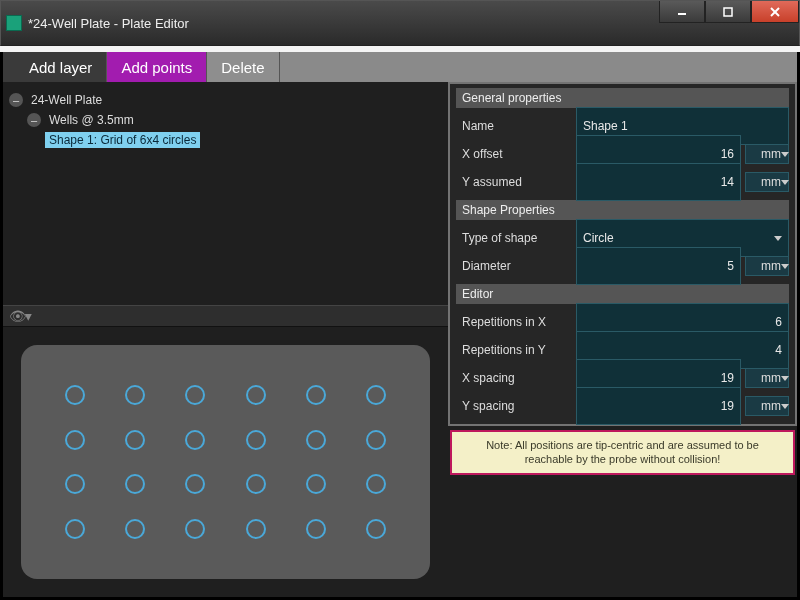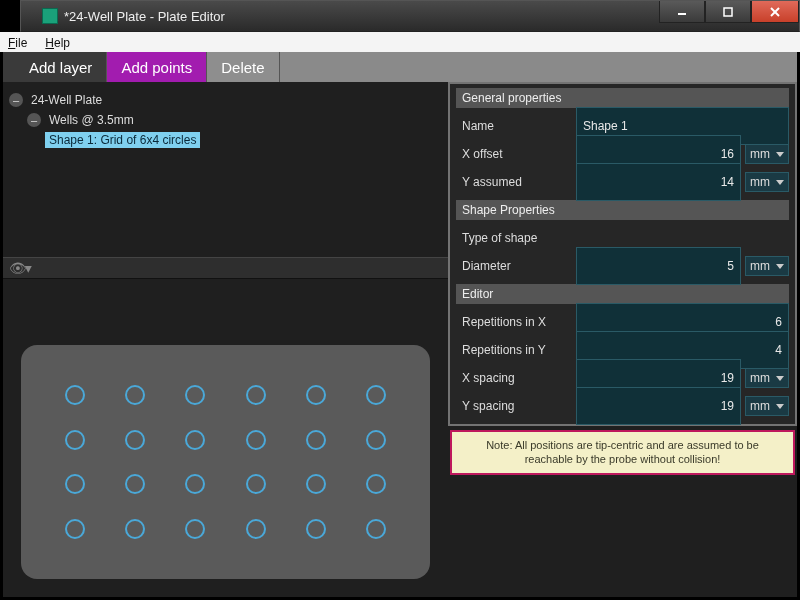--- a/index.html
+++ b/index.html
@@ -1,19 +1,19 @@
 <!DOCTYPE html>
 <html><head>
 <meta charset="utf-8">
 <style>
   * { box-sizing: border-box; margin: 0; padding: 0; font-family: "Segoe UI", Tahoma, sans-serif; }
   body { background: #000; width: 800px; height: 600px; overflow: hidden; }
 
   
-  .titlebar { height: 32px; background: linear-gradient(#4a4a4a,#2a2a2a); display: flex; align-items: center; padding-left: 21px; border: 1px solid #555; border-bottom: 1px solid #222; margin-left: 20px; }
+  .titlebar { height: 46px; background: linear-gradient(#4a4a4a,#2a2a2a); display: flex; align-items: center; padding-left: 5px; border: 1px solid #555; border-bottom: 1px solid #222; }
   .titlebar .app-icon { width: 16px; height: 16px; background: #1aa17a; border: 1px solid #0a6a50; margin-right: 6px; }
   .titlebar .title { color: #eee; font-size: 13px; flex: 1; }
   .winbtns { display: flex; height: 100%; }
   .winbtn { width: 46px; height: 22px; margin-top: 0; background: linear-gradient(#5a5a5a,#3a3a3a); border: 1px solid #222; border-top: none; display: flex; align-items: center; justify-content: center; color: #fff; font-size: 12px; }
   .winbtn.close { background: linear-gradient(#e06a5a,#c8402a); width: 48px; }
   .winbtn svg { display:block; }
 
   .menubar { height: 22px; background: #f4f4f4; display: flex; align-items: center; padding: 0 8px; font-size: 12px; color: #111; gap: 18px; border-bottom: 1px solid #bbb; }
   .menubar .mitem { text-decoration-color: transparent; }
   .menubar .mitem::first-letter { text-decoration: underline; }
@@ -24,21 +24,21 @@
   .toolbar .tbtn { height: 100%; display: flex; align-items: center; padding: 0 14px; font-size: 15px; color: #fff; border-right: 1px solid #555; }
   .toolbar .tbtn.dark { background: #3a3a3a; padding-left: 26px; }
   .toolbar .tbtn.grey { background: #8a8a8a; color: #ddd; }
   .toolbar .tbtn.mid  { background: #a21caf; }
   .toolbar .tbtn.light{ background: #8e8e8e; }
   .toolbar .spacer { flex:1; background:#8a8a8a; }
 
   .main { display: flex; position: absolute; top: 30px; bottom: 0; left: 0; right: 0; }
 
   
-  .leftcol { width: 445px; display: flex; flex-direction: column; gap: 48px; }
+  .leftcol { width: 445px; display: flex; flex-direction: column; }
   .tree { padding: 8px 6px; color: #ddd; font-size: 12px; }
   .trow { display: flex; align-items: center; height: 20px; }
   .twister { width: 14px; height: 14px; border-radius: 50%; background: #555; color: #ddd; display:flex; align-items:center; justify-content:center; font-size:11px; line-height:1; margin-right: 4px; }
   .twister::before { content: "–"; }
   .tlabel { padding: 1px 4px; }
   .tlabel.selected { background: #7fd0ef; color: #0a2a3a; }
   .indent1 { margin-left: 18px; }
   .indent2 { margin-left: 36px; }
 
   .preview-bar { height: 22px; background: #2e2e2e; border-top: 1px solid #444; border-bottom: 1px solid #111; display:flex; align-items:center; padding-left:6px; }
@@ -52,21 +52,21 @@
 
   
   .rightcol { flex: 1; display: flex; flex-direction: column; }
   .props { border: 2px solid #737373; background: #262626; padding: 4px 6px 6px 6px; }
   .section { margin-bottom: 6px; }
   .section-h { background: #555; color: #eee; font-size: 12px; padding: 3px 6px; margin-bottom: 6px; }
   .prow { display: flex; align-items: center; height: 24px; margin-bottom: 4px; color: #ddd; font-size: 12px; }
   .prow .plabel { flex: 0 0 120px; padding-left: 6px; }
   .prow .pval { flex: 1; background: #103038; border: 1px solid #2a5a66; height: 38px; color: #e8e8e8; padding: 0 6px; display:flex; align-items:center; }
   .prow .pval.right { justify-content: flex-end; }
-  .prow .unit { width: 44px; margin-left: 4px; background: #1a3a44; border: 1px solid #2a5a66; height: 20px; color: #ddd; display:flex; align-items:center; justify-content:space-between; padding: 0 4px; }
+  .prow .unit { width: 44px; margin-left: 4px; background: #1a3a44; border: 1px solid #2a5a66; height: 20px; color: #ddd; display:flex; align-items:center; justify-content:space-between; padding: 0 15px; }
   .prow .unit .tri, .prow .pval .tri { width:0;height:0;border-left:4px solid transparent;border-right:4px solid transparent;border-top:5px solid #ccc; }
   .prow .pval.select { justify-content: space-between; }
 
   .note { margin: 4px 2px 0 2px; background: #f4f0c8; border: 2px solid #be185d; color: #3a3a2a; font-size: 11px; padding: 6px 10px; text-align: center; line-height: 1.3; }
 </style>
 </head>
 <body>
 
 <div class="titlebar">
   <div class="app-icon"></div>
@@ -232,20 +232,24 @@
                 <span>mm</span>
                 <span class="tri"></span>
               </div>
           </div>
         </div>
 
         <div class="section">
           <div class="section-h">Shape Properties</div>
           <div class="prow">
             <div class="plabel">Type of shape</div>
+            <div class="pval select">
+                <span>Circle</span>
+                <span class="tri"></span>
+              </div>
           </div>
           <div class="prow">
             <div class="plabel">Diameter</div>
             <div class="pval right">5</div>
             <div class="unit">
                 <span>mm</span>
                 <span class="tri"></span>
               </div>
           </div>
         </div>

